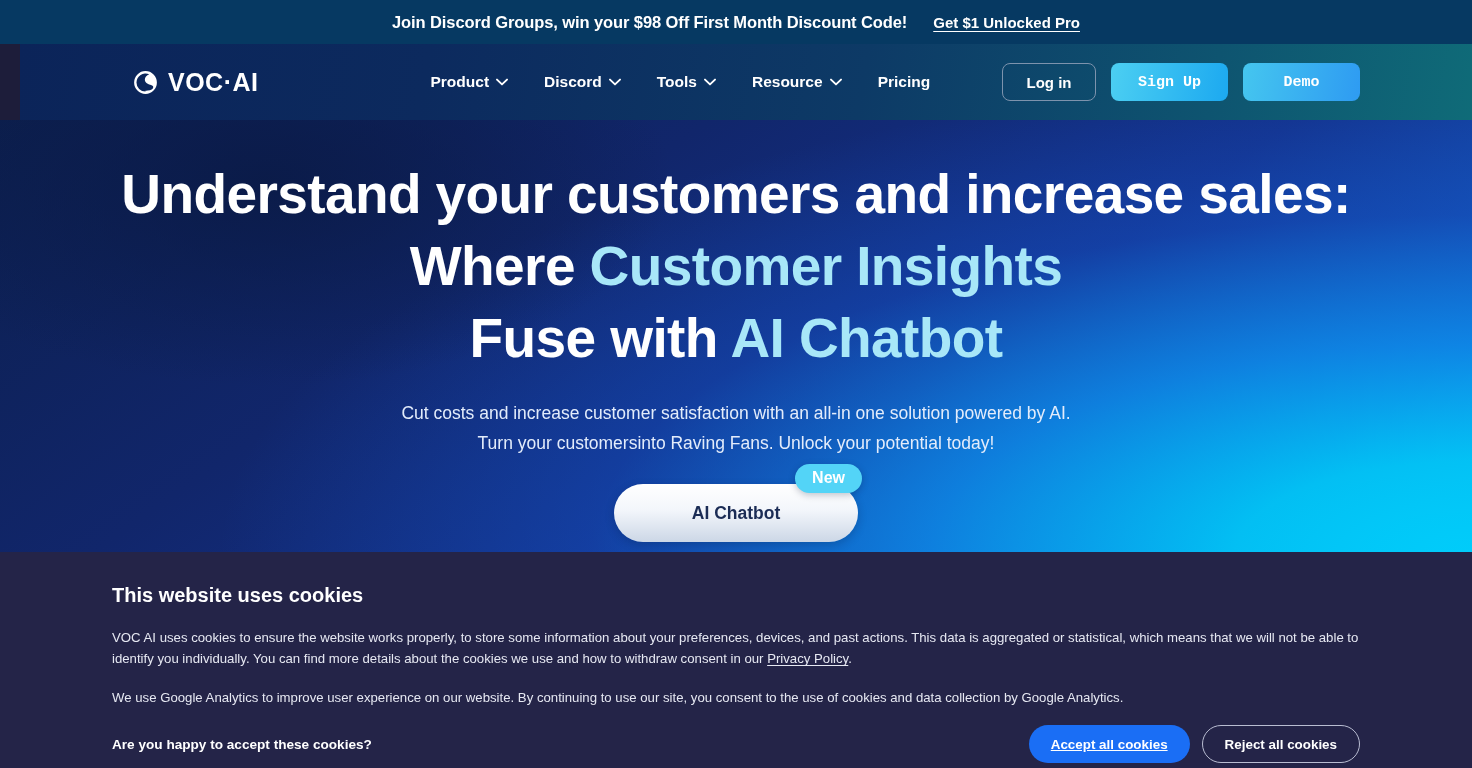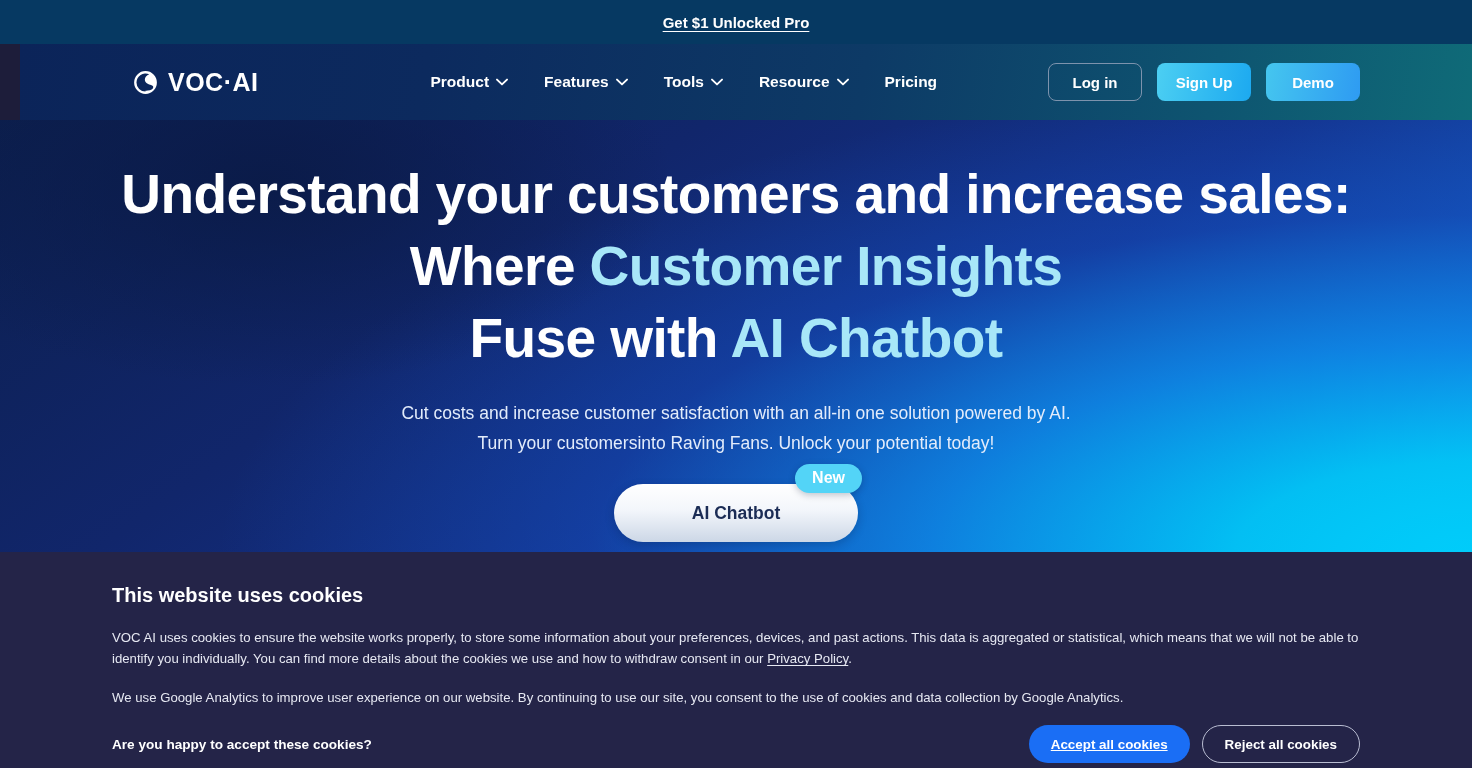--- a/index.html
+++ b/index.html
@@ -85,27 +85,27 @@
     border: 1px solid #7d93ad;
     border-radius: 8px;
     background: transparent;
     color: #ffffff;
     font-size: 15px;
     font-weight: 700;
     font-family: inherit;
     cursor: pointer;
   }
   .btn-signup, .btn-demo {
-    width: 94px; height: 38px;
+    width: 117px; height: 38px;
     border: none;
     border-radius: 8px;
     color: #ffffff;
     font-size: 15px;
     font-weight: 700;
-    font-family: Liberation Sans, sans-serif;
+    font-family: Liberation Mono, monospace;
     cursor: pointer;
   }
   .btn-signup { background: linear-gradient(100deg, #4ccff2 0%, #1ca9f0 100%); }
   .btn-demo { background: linear-gradient(100deg, #45c6ef 0%, #2e9bf2 100%); }
 
   
   .hero {
     position: relative;
     height: 432px;
     overflow: hidden;
@@ -259,20 +259,21 @@
     font-family: inherit;
     cursor: pointer;
   }
 </style>
 </head>
 <body>
 
 <div class="page">
 
   <div class="announce">
+    <span class="announce-text">Join Discord Groups, win your $98 Off First Month Discount Code!</span>
     <a class="announce-link">Get $1 Unlocked Pro</a>
   </div>
 
   <div class="header">
     <div class="logo">
       <span>
         <svg class="logo-mark" viewBox="0 0 32 32" aria-hidden="true">
           <path d="M16 2.5A13.5 13.5 0 1 0 29.5 16 13.5 13.5 0 0 0 16 2.5Zm0 24.2A10.7 10.7 0 0 1 5.3 16 10.7 10.7 0 0 1 20.4 6.2c-3.2 1.3-5.2 3.6-5.2 6.3 0 3.6 3.1 5.3 6.4 6.2 2.4.7 3.6 1.5 3.6 2.8 0 1.9-2.9 3.6-6.5 4.1a10.9 10.9 0 0 1-2.7.1Z" fill="#ffffff"></path>
           <circle cx="22.6" cy="9.4" r="2.6" fill="#ffffff"></circle>
         </svg>
@@ -283,21 +284,21 @@
     <div class="nav">
       <div class="nav-item">
         <span>Product</span>
         <span>
           <svg class="chev" viewBox="0 0 12 8">
               <path d="M1 1.6 6 6.4l5-4.8" stroke="#ffffff" stroke-width="1.9" fill="none" stroke-linecap="round" stroke-linejoin="round"></path>
             </svg>
         </span>
       </div>
       <div class="nav-item">
-        <span>Features</span>
+        <span>Discord</span>
         <span>
           <svg class="chev" viewBox="0 0 12 8">
               <path d="M1 1.6 6 6.4l5-4.8" stroke="#ffffff" stroke-width="1.9" fill="none" stroke-linecap="round" stroke-linejoin="round"></path>
             </svg>
         </span>
       </div>
       <div class="nav-item">
         <span>Tools</span>
         <span>
           <svg class="chev" viewBox="0 0 12 8">

